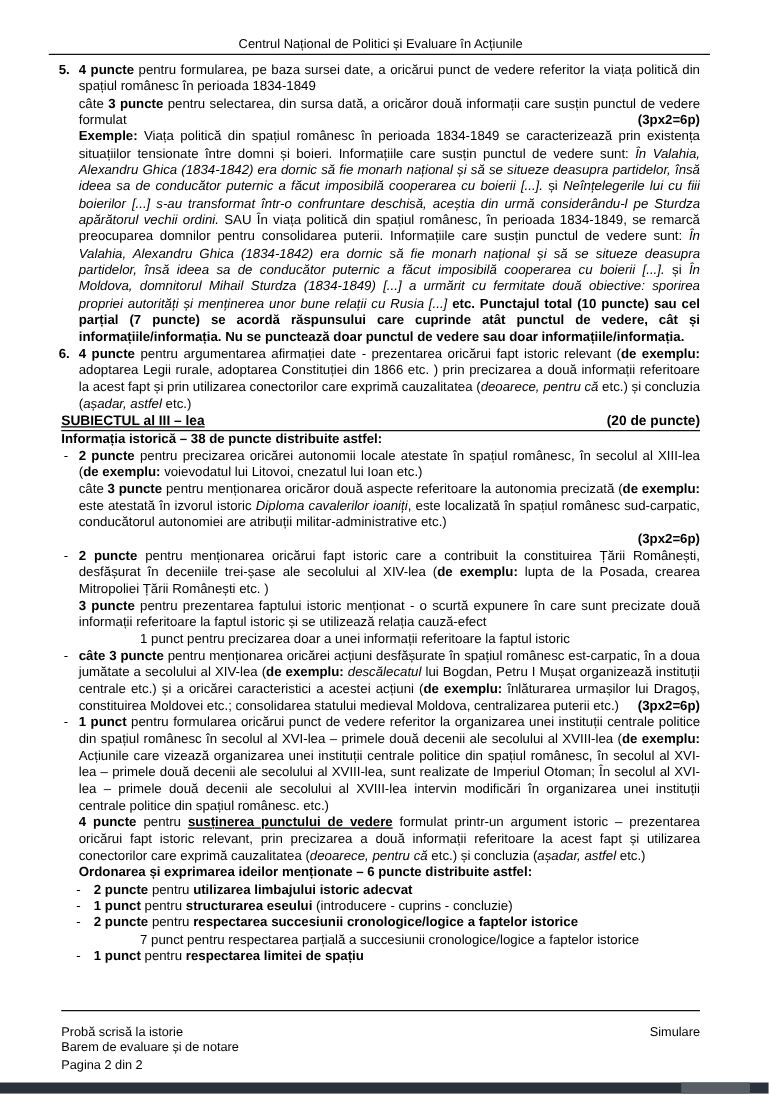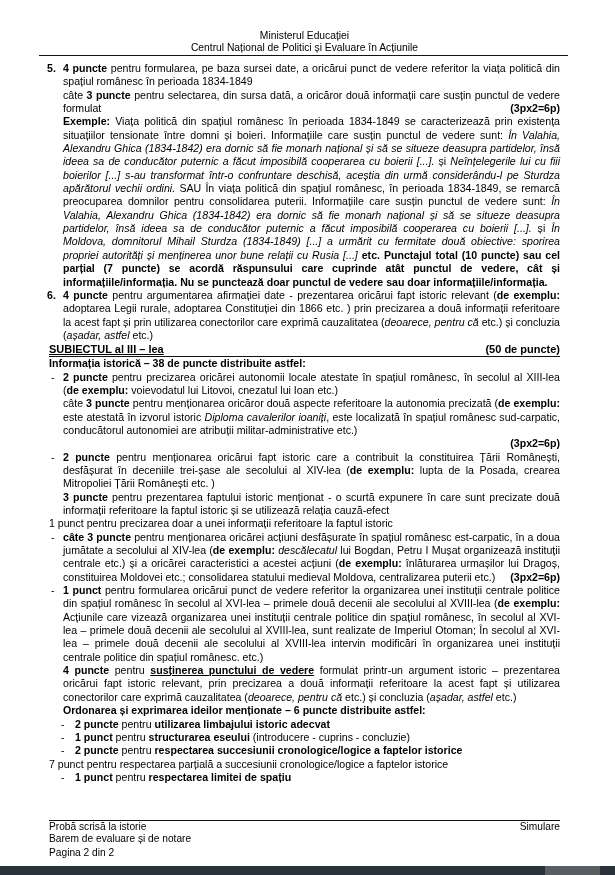--- a/index.html
+++ b/index.html
@@ -15,53 +15,52 @@
   .b{font-weight:700;}
   .i{font-style:italic;}
   .bu{font-weight:700;text-decoration:underline;}
   .numbered{position:relative;padding-left:14px;}
   .numbered > .marker{position:absolute;left:-2px;font-weight:700;}
   .dash{position:relative;padding-left:14px;}
   .dash > .marker{position:absolute;left:2px;}
   .dash2{position:relative;margin-left:10px;padding-left:16px;}
   .dash2 > .marker{position:absolute;left:2px;}
   .cont,.sub{margin-left:14px;}
-  .sub2{}
+  .sub2{margin-left:63px;}
   .pts{text-align:right;font-weight:700;}
   .pts.overlap{margin-top:-13.35px;}
   .subject{display:flex;justify-content:space-between;font-weight:700;
            font-size:11px;border-bottom:1.6px solid #111;line-height:14px;text-align:right;}
   .subject .left{text-decoration:underline;}
   .bold-line{font-weight:700;}
   .footer{position:absolute;left:49px;right:55px;bottom:16px;
-          font-size:10.2px;line-height:12.5px;border-top:1.2px solid #111;padding-top:0;}
+          font-size:10.2px;line-height:12.5px;border-top:1.2px solid #111;padding-top:12px;}
   .footer-row1{display:flex;justify-content:space-between;}
   .footer-center{text-align:left;margin-top:1px;}
   .bottombar{position:absolute;left:0;right:0;bottom:0;height:9px;}
   .bottombar .thumb{position:absolute;top:0;left:545px;width:55px;height:9px;}
 </style>
 </head>
 <body>
 
 <div class="page">
   <div class="doc-header">
-    <div>Ministerul Educației</div>
     <div>Centrul Național de Politici și Evaluare în Acțiunile</div>
   </div>
   <div class="header-rule"></div>
 
   <div class="content">
       <div class="blk numbered justify"><span class="marker">5.</span><span class="b">4 puncte</span><span class="r"> pentru formularea, pe baza sursei date, a oricărui punct de vedere referitor la viața politică din spațiul românesc în perioada 1834-1849</span></div>
       <div class="blk cont justify"><span class="r">câte </span><span class="b">3 puncte</span><span class="r"> pentru selectarea, din sursa dată, a oricăror două informații care susțin punctul de vedere formulat</span></div>
       <div class="blk pts overlap"><span class="b">(3px2=6p)</span></div>
       <div class="blk cont justify"><span class="b">Exemple:</span><span class="r"> Viața politică din spațiul românesc în perioada 1834-1849 se caracterizează prin existența situațiilor tensionate între domni și boieri. Informațiile care susțin punctul de vedere sunt: </span><span class="i">În Valahia, Alexandru Ghica (1834-1842) era dornic să fie monarh național și să se situeze deasupra partidelor, însă ideea sa de conducător puternic a făcut imposibilă cooperarea cu boierii [...].</span><span class="r"> și </span><span class="i">Neînțelegerile lui cu fiii boierilor [...] s-au transformat într-o confruntare deschisă, aceștia din urmă considerându-l pe Sturdza apărătorul vechii ordini.</span><span class="r"> SAU În viața politică din spațiul românesc, în perioada 1834-1849, se remarcă preocuparea domnilor pentru consolidarea puterii. Informațiile care susțin punctul de vedere sunt: </span><span class="i">În Valahia, Alexandru Ghica (1834-1842) era dornic să fie monarh național și să se situeze deasupra partidelor, însă ideea sa de conducător puternic a făcut imposibilă cooperarea cu boierii [...].</span><span class="r"> și </span><span class="i">În Moldova, domnitorul Mihail Sturdza (1834-1849) [...] a urmărit cu fermitate două obiective: sporirea propriei autorități și menținerea unor bune relații cu Rusia [...]</span><span class="b"> etc. Punctajul total (10 puncte) sau cel parțial (7 puncte) se acordă răspunsului care cuprinde atât punctul de vedere, cât și informațiile/informația. Nu se punctează doar punctul de vedere sau doar informațiile/informația.</span></div>
       <div class="blk numbered justify"><span class="marker">6.</span><span class="b">4 puncte</span><span class="r"> pentru argumentarea afirmației date - prezentarea oricărui fapt istoric relevant (</span><span class="b">de exemplu:</span><span class="r"> adoptarea Legii rurale, adoptarea Constituției din 1866 etc. ) prin precizarea a două informații referitoare la acest fapt și prin utilizarea conectorilor care exprimă cauzalitatea (</span><span class="i">deoarece, pentru că</span><span class="r"> etc.) și concluzia (</span><span class="i">așadar, astfel</span><span class="r"> etc.)</span></div>
       <div class="blk subject">
         <span class="left">SUBIECTUL al III – lea</span>
-        <span>(50 de puncte)</span>
+        <span>(20 de puncte)</span>
       </div>
       <div class="blk bold-line"><span class="b">Informația istorică – 38 de puncte distribuite astfel:</span></div>
       <div class="blk dash justify"><span class="marker">-</span><span class="b">2 puncte</span><span class="r"> pentru precizarea oricărei autonomii locale atestate în spațiul românesc, în secolul al XIII-lea (</span><span class="b">de exemplu:</span><span class="r"> voievodatul lui Litovoi, cnezatul lui Ioan etc.)</span></div>
       <div class="blk sub justify"><span class="r">câte </span><span class="b">3 puncte</span><span class="r"> pentru menționarea oricăror două aspecte referitoare la autonomia precizată (</span><span class="b">de exemplu:</span><span class="r"> este atestată în izvorul istoric </span><span class="i">Diploma cavalerilor ioaniți</span><span class="r">, este localizată în spațiul românesc sud-carpatic, conducătorul autonomiei are atribuții militar-administrative etc.)</span></div>
       <div class="blk pts"><span class="b">(3px2=6p)</span></div>
       <div class="blk dash justify"><span class="marker">-</span><span class="b">2 puncte</span><span class="r"> pentru menționarea oricărui fapt istoric care a contribuit la constituirea Țării Românești, desfășurat în deceniile trei-șase ale secolului al XIV-lea (</span><span class="b">de exemplu:</span><span class="r"> lupta de la Posada, crearea Mitropoliei Țării Românești etc. )</span></div>
       <div class="blk sub justify"><span class="b">3 puncte</span><span class="r"> pentru prezentarea faptului istoric menționat - o scurtă expunere în care sunt precizate două informații referitoare la faptul istoric și se utilizează relația cauză-efect</span></div>
       <div class="blk sub2"><span class="r">1 punct pentru precizarea doar a unei informații referitoare la faptul istoric</span></div>
       <div class="blk dash justify"><span class="marker">-</span><span class="b">câte 3 puncte</span><span class="r"> pentru menționarea oricărei acțiuni desfășurate în spațiul românesc est-carpatic, în a doua jumătate a secolului al XIV-lea (</span><span class="b">de exemplu:</span><span class="r"> </span><span class="i">descălecatul</span><span class="r"> lui Bogdan, Petru I Mușat organizează instituții centrale etc.) și a oricărei caracteristici a acestei acțiuni (</span><span class="b">de exemplu:</span><span class="r"> înlăturarea urmașilor lui Dragoș, constituirea Moldovei etc.; consolidarea statului medieval Moldova, centralizarea puterii etc.)</span></div>
       <div class="blk pts overlap"><span class="b">(3px2=6p)</span></div>

